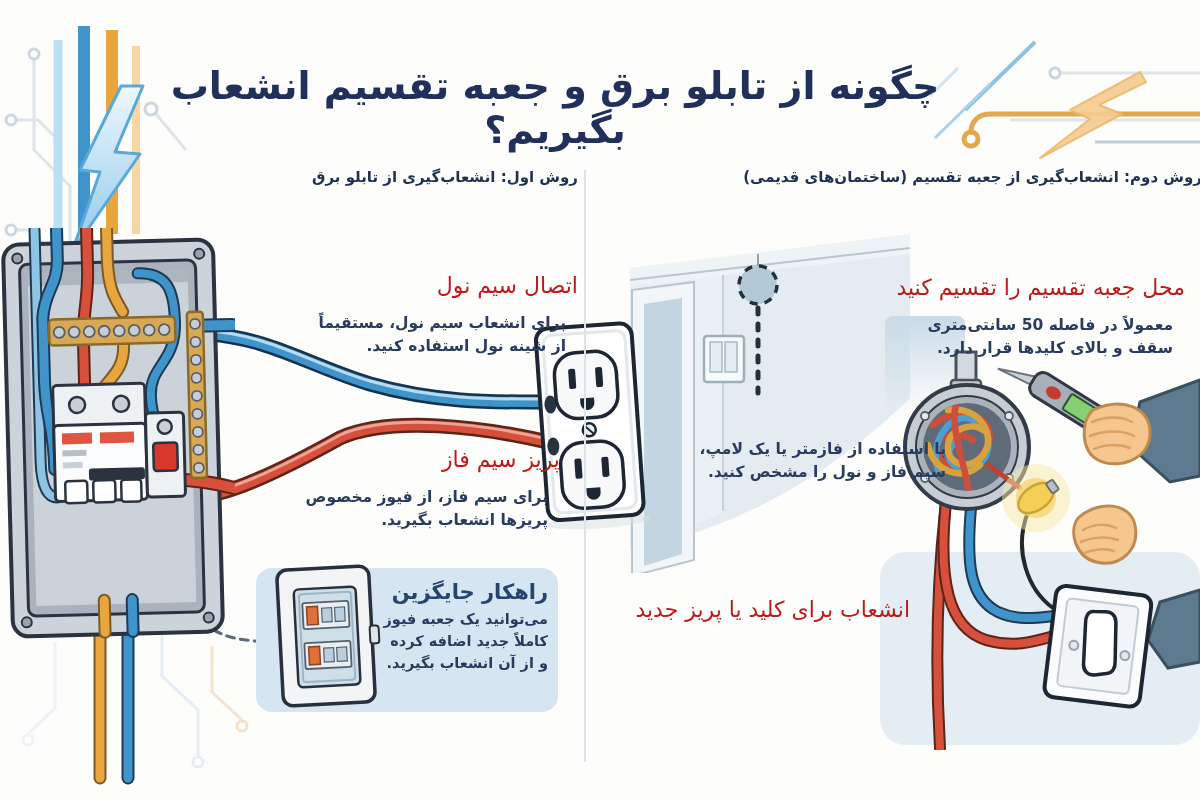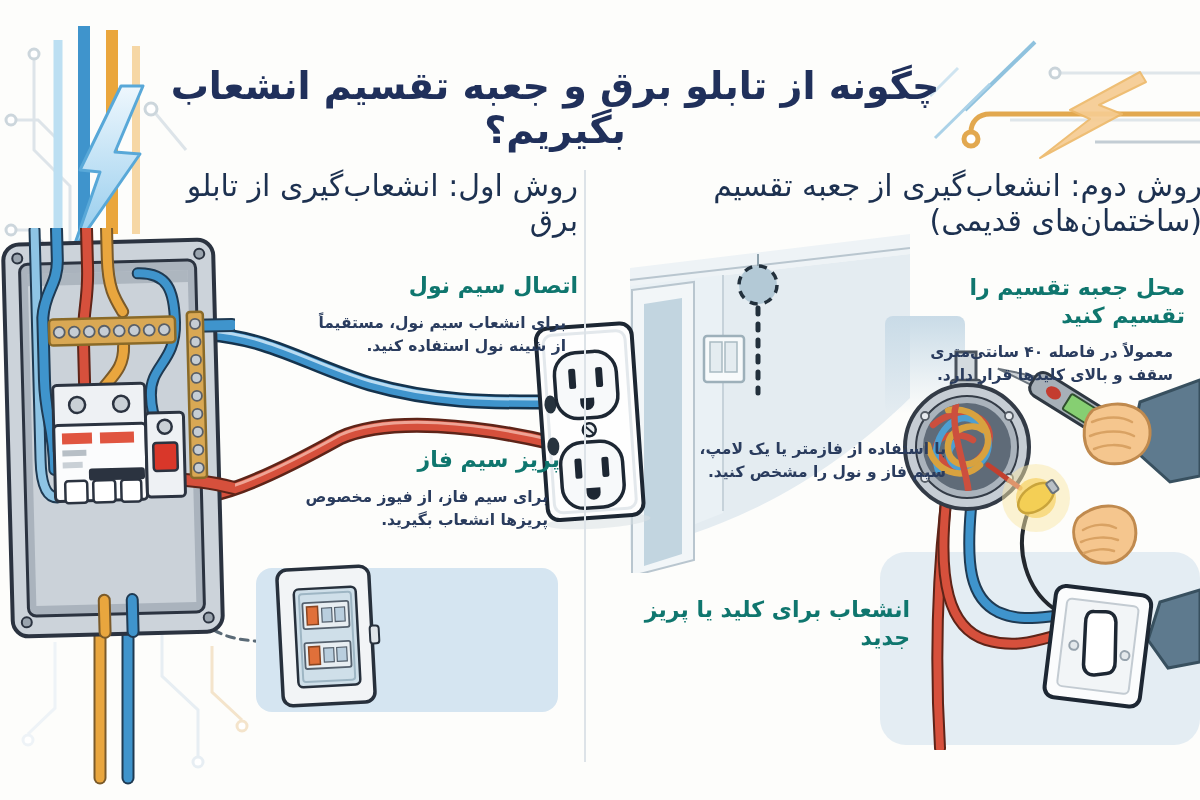--- a/index.html
+++ b/index.html
@@ -1,25 +1,25 @@
 <!DOCTYPE html>
 <html lang="fa"><head>
 <meta charset="utf-8">
 <style>
   html,body{margin:0;padding:0;}
   body{font-family:"DejaVu Sans",sans-serif;background:#ffffff;}
   #stage{position:relative;width:1200px;height:800px;overflow:hidden;background:#fdfdfb;padding-left:10px;}
   .abs{position:absolute;}
   #title{left:130px;top:64px;width:850px;text-align:center;direction:rtl;
          font-size:38px;font-weight:bold;color:#20305b;letter-spacing:-0.5px;}
-  .sec-header{direction:rtl;text-align:right;font-size:30px;font-weight:normal;color:#1d3150;}
+  .sec-header{direction:rtl;text-align:right;font-size:15px;font-weight:bold;color:#1d3150;}
   #m1-header{left:178px;top:168px;width:400px;}
   #m2-header{left:636px;top:168px;width:566px;}
   .step{direction:rtl;text-align:right;}
-  .step h3{margin:0 0 6px 0;font-size:22px;line-height:1.25;font-weight:bold;color:#0f766e;}
+  .step h3{margin:0 0 6px 0;font-size:22px;line-height:1.25;font-weight:normal;color:#b91c1c;}
   .step p{margin:12px;font-size:15.5px;line-height:1.5;font-weight:600;color:#2a3c5e;}
   #step-l1{left:298px;top:272px;width:280px;}
   #step-l2{left:268px;top:446px;width:292px;}
   #step-r1{left:893px;top:274px;width:292px;}
   #step-r2{left:663px;top:426px;width:295px;}
   #step-r3{left:608px;top:596px;width:302px;}
   #callout-box{left:256px;top:568px;width:302px;height:144px;background:#d5e5f1;border-radius:16px;}
   #callout-text{left:378px;top:580px;width:170px;direction:rtl;text-align:right;}
   #callout-text h3{margin:0 0 5px 0;font-size:21px;font-weight:bold;color:#26456e;}
   #callout-text p{margin:0;font-size:14.5px;line-height:1.5;font-weight:600;color:#2a3c5e;}
@@ -336,24 +336,28 @@
   <div id="step-l1" class="abs step">
     <h3>اتصال سیم نول</h3>
     <p>برای انشعاب سیم نول، مستقیماً از شینه نول استفاده کنید.</p>
   </div>
 
   <div id="step-l2" class="abs step">
     <h3>پریز سیم فاز</h3>
     <p>برای سیم فاز، از فیوز مخصوص پریزها انشعاب بگیرید.</p>
   </div>
 
+  <div id="callout-text" class="abs">
+    <h3>راهکار جایگزین</h3>
+    <p>می‌توانید یک جعبه فیوز کاملاً جدید اضافه کرده و از آن انشعاب بگیرید.</p>
+  </div>
 
   <div id="step-r1" class="abs step">
     <h3>محل جعبه تقسیم را تقسیم کنید</h3>
-    <p>معمولاً در فاصله ۴۰ سانتی‌متری سقف و بالای کلیدها قرار دارد.</p>
+    <p>معمولاً در فاصله 50 سانتی‌متری سقف و بالای کلیدها قرار دارد.</p>
   </div>
 
   <div id="step-r2" class="abs step">
     <p>با استفاده از فازمتر یا یک لامپ، سیم فاز و نول را مشخص کنید.</p>
   </div>
 
   <div id="step-r3" class="abs step">
     <h3>انشعاب برای کلید یا پریز جدید</h3>
   </div>
 

